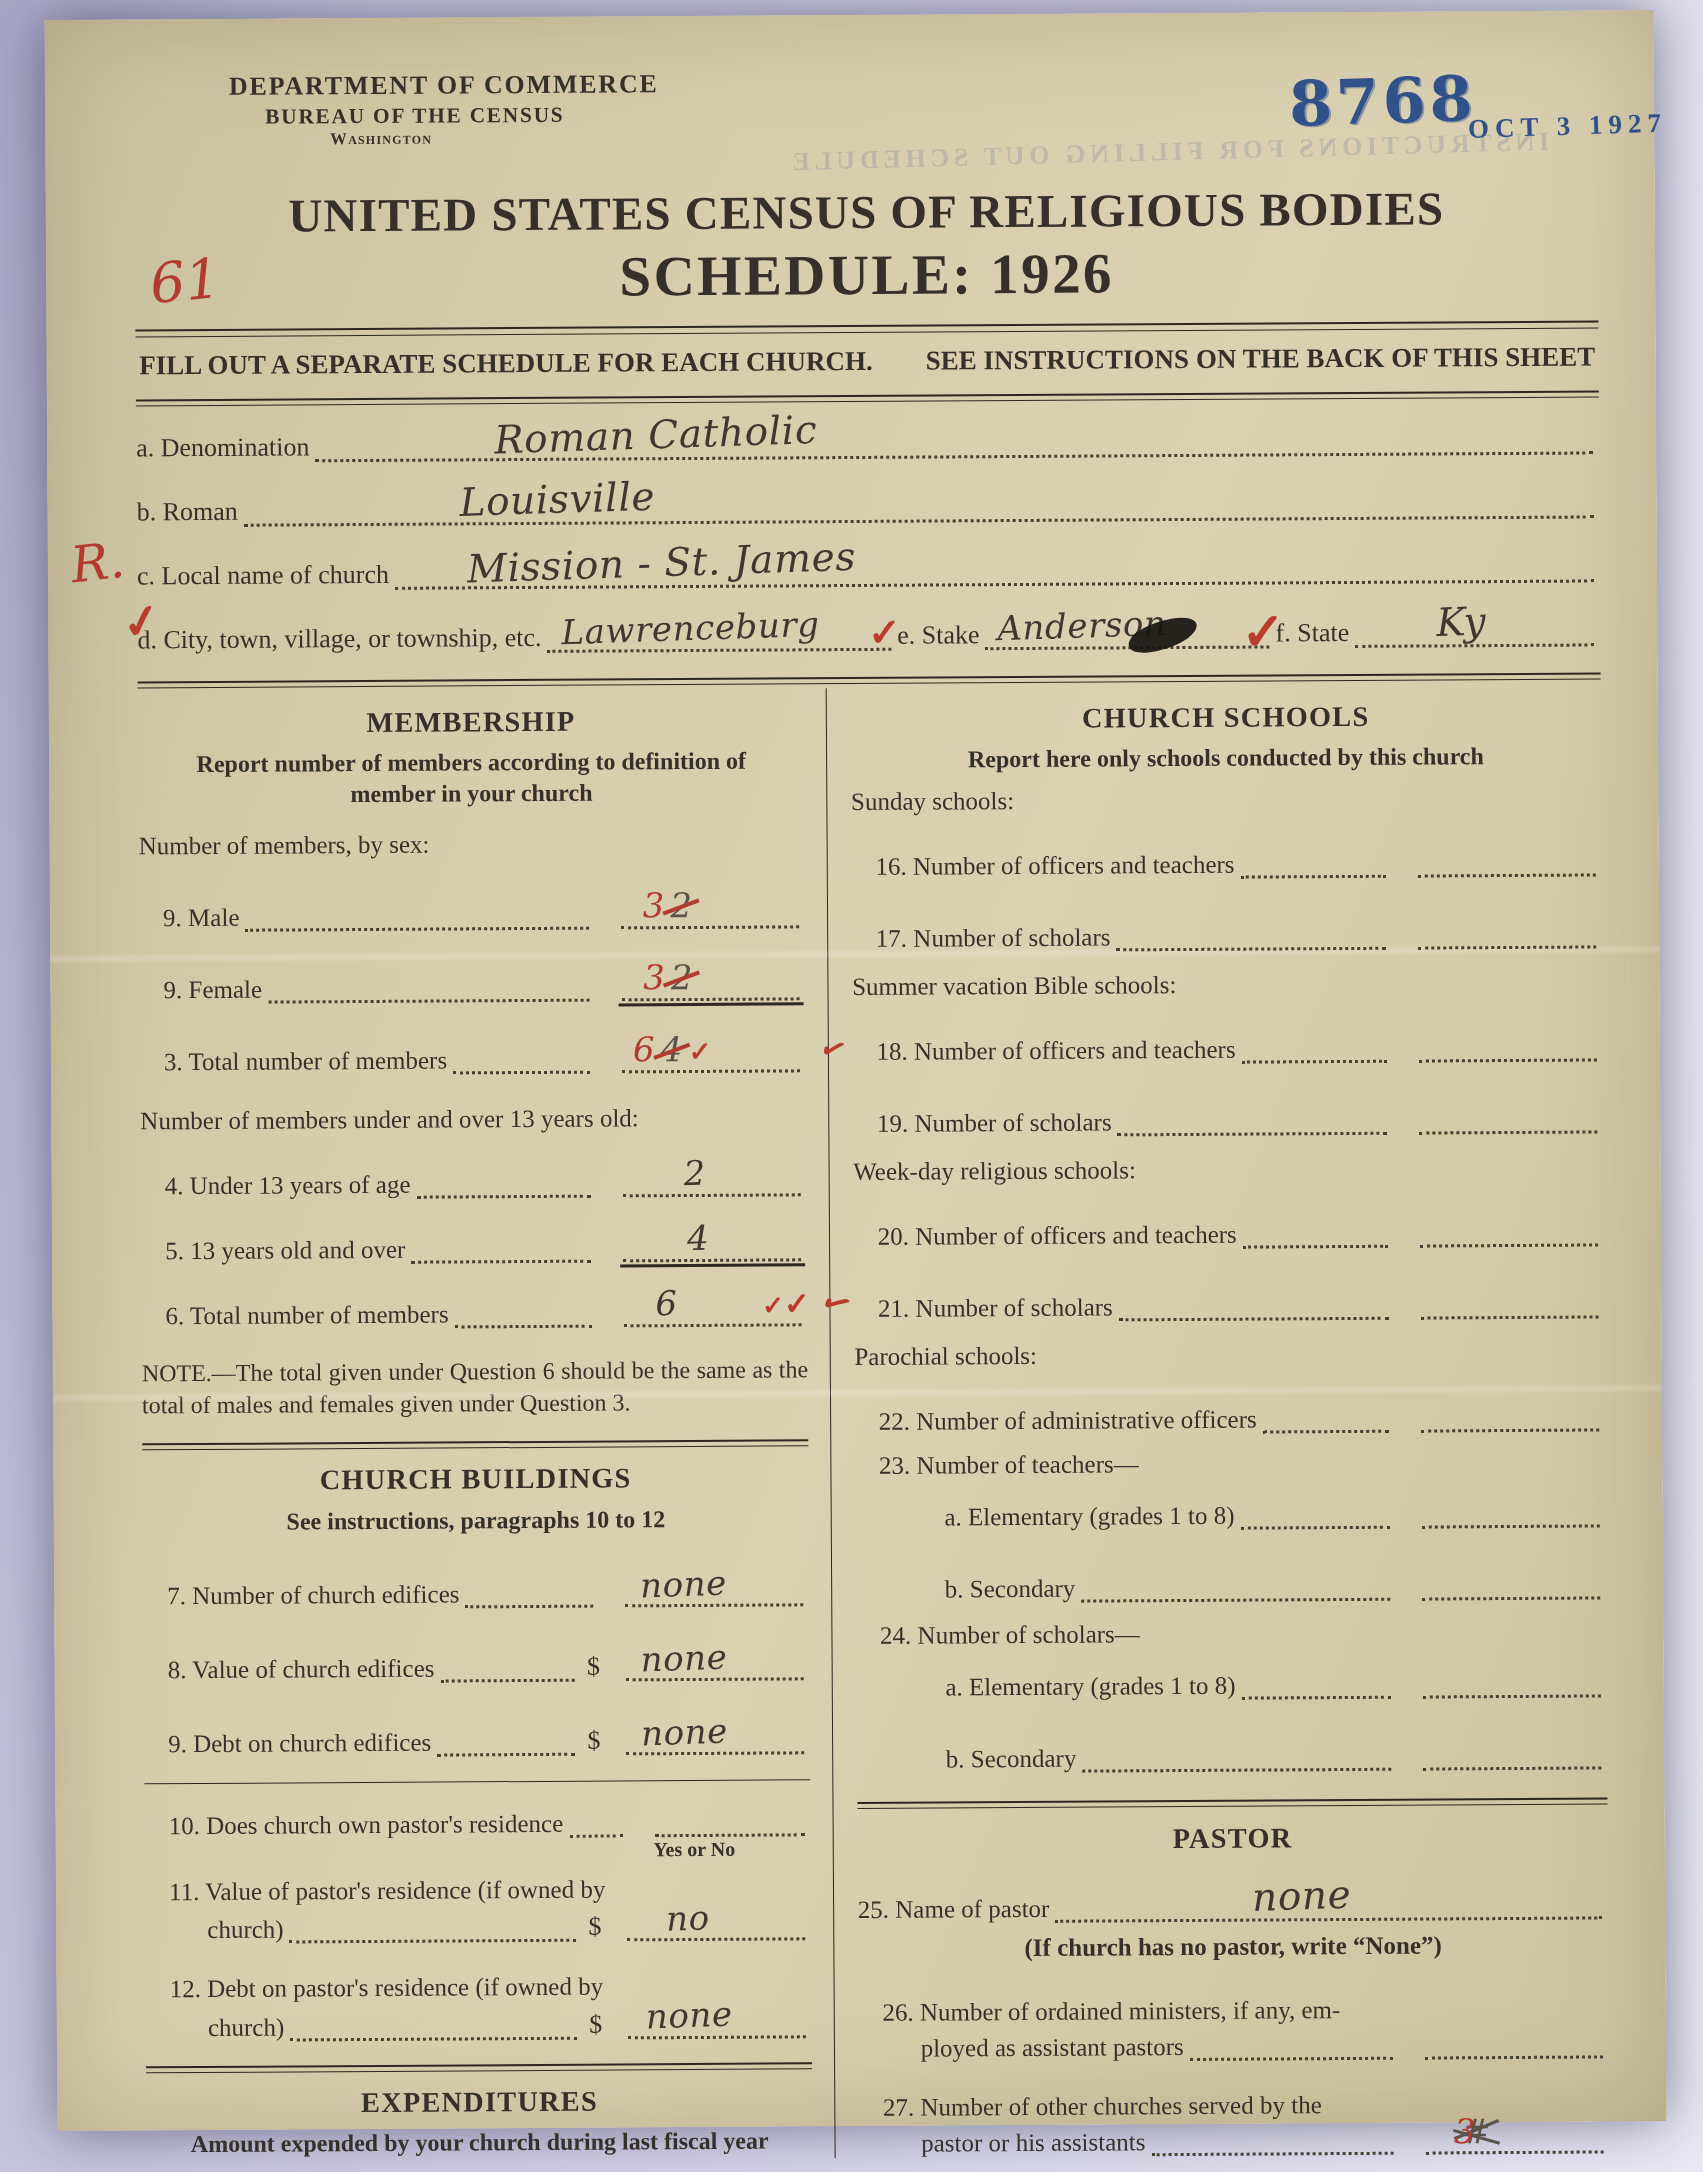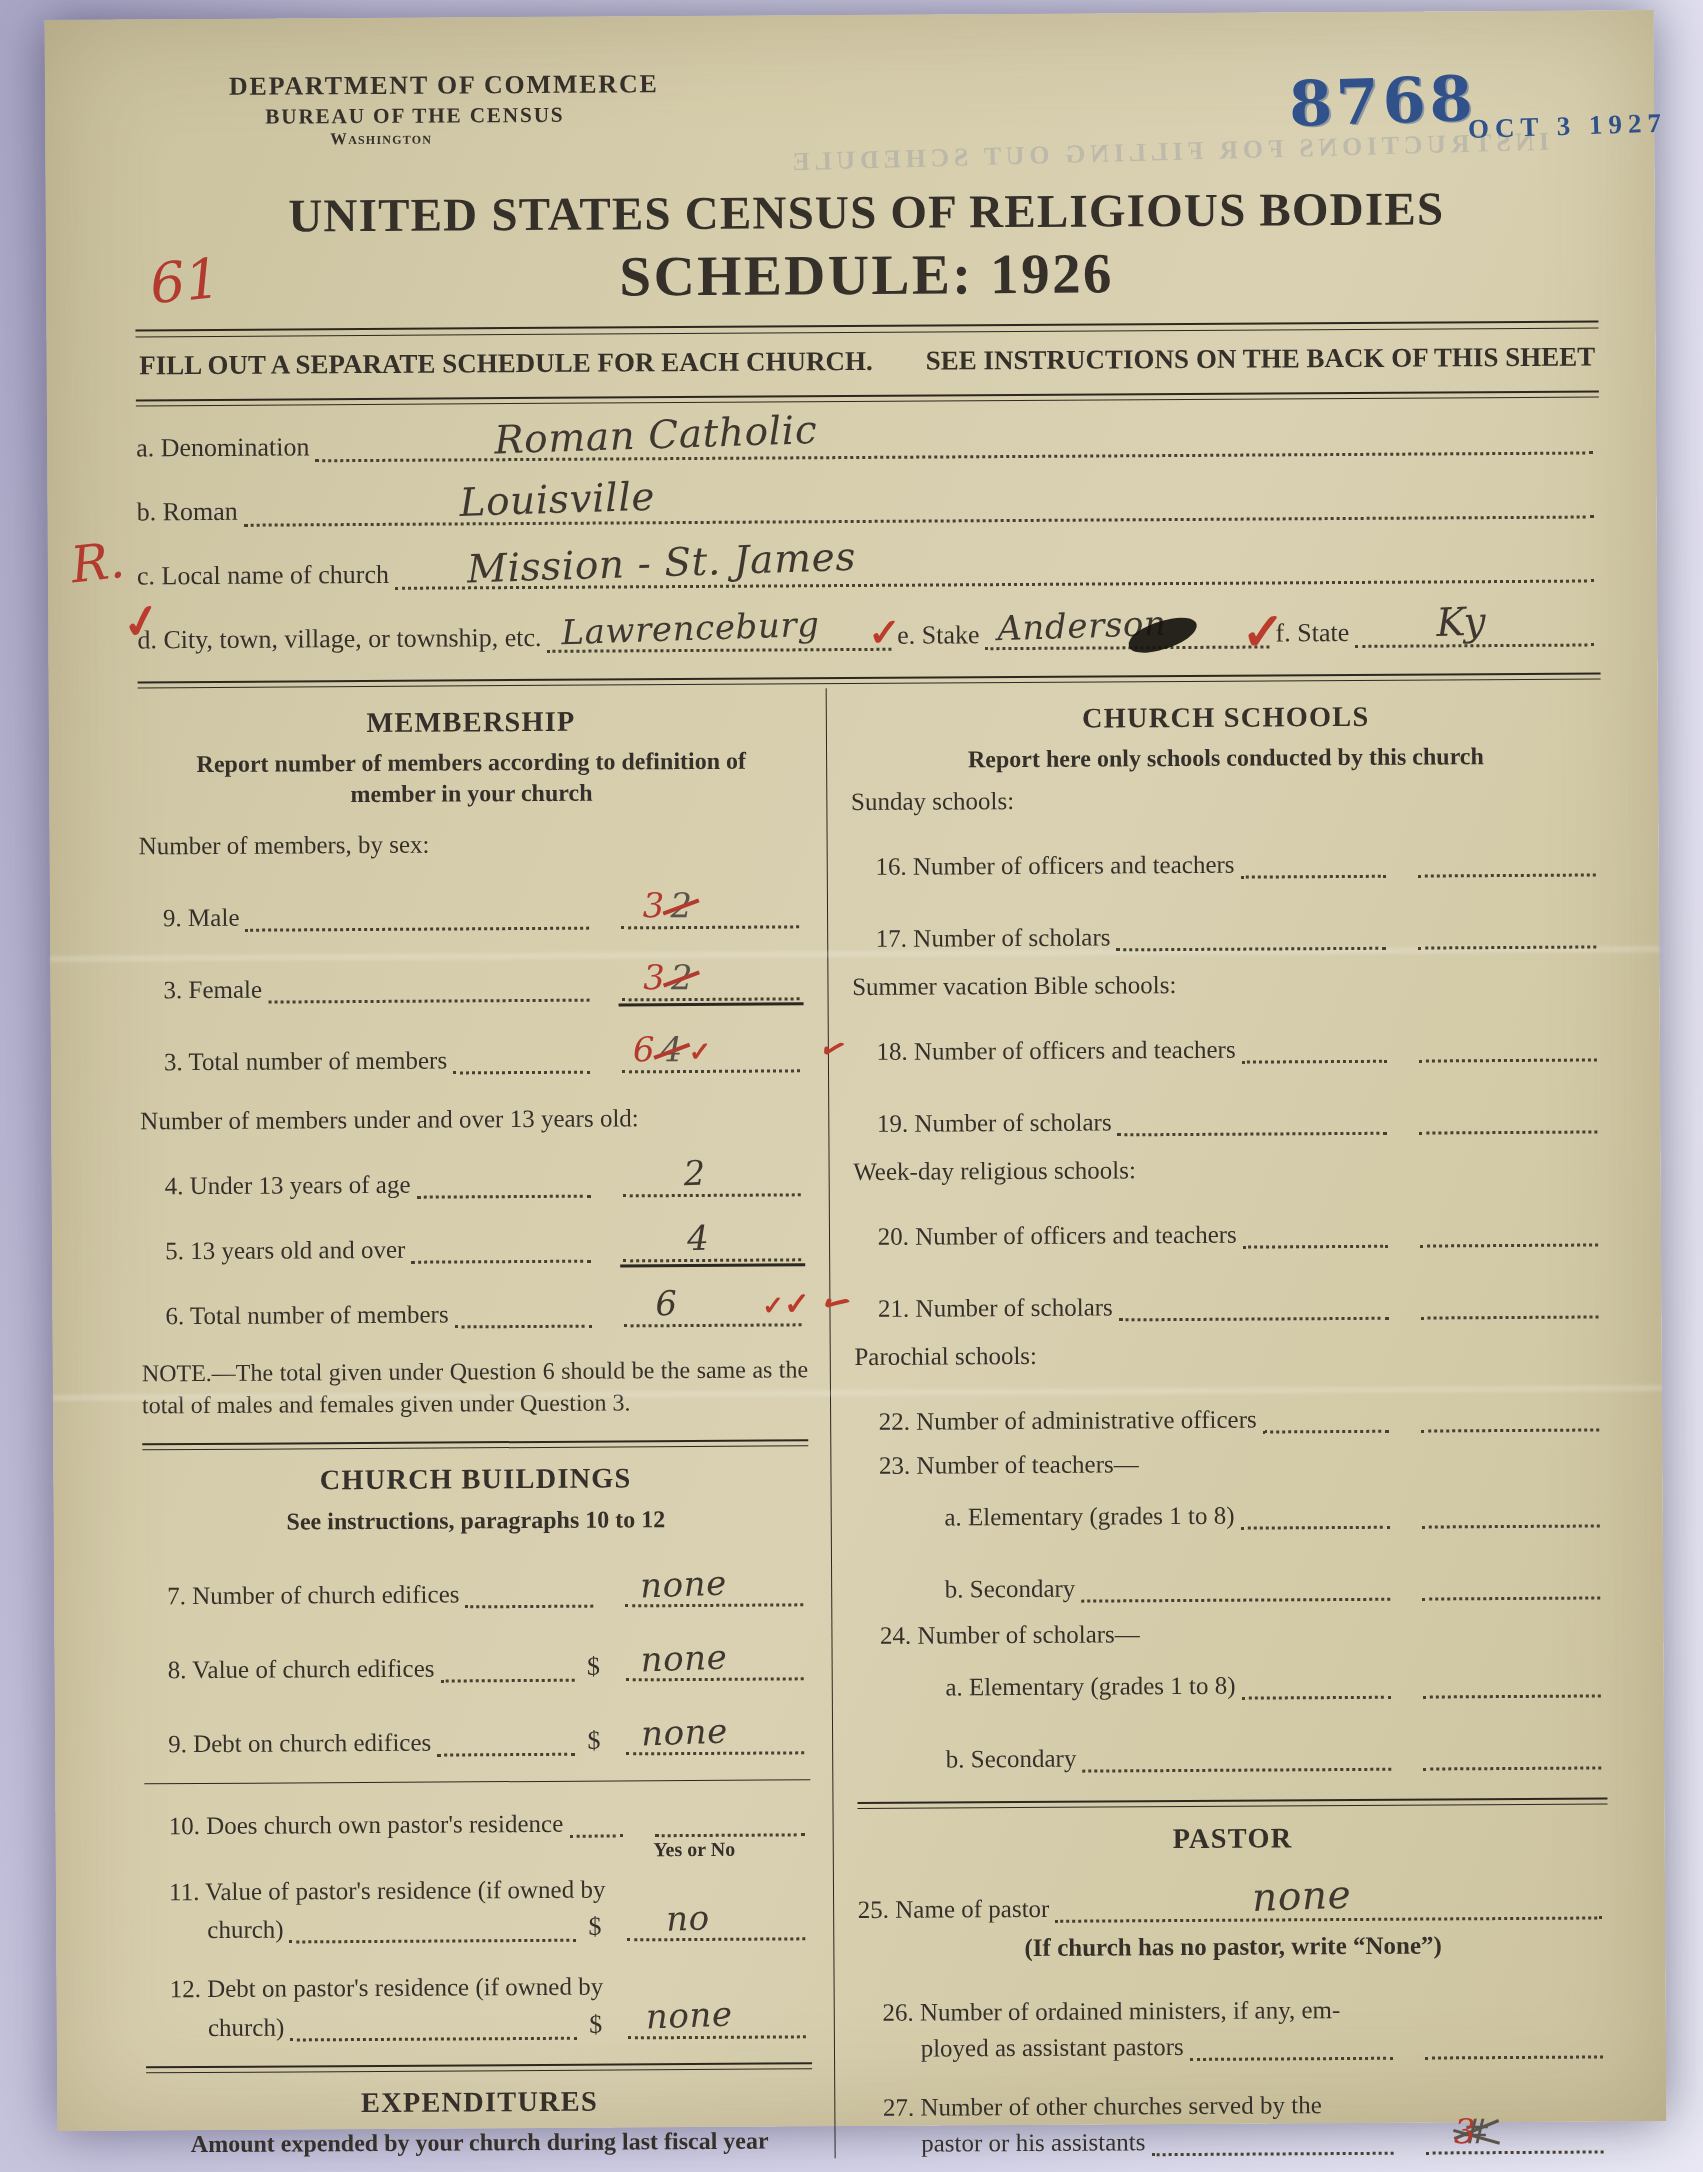--- a/index.html
+++ b/index.html
@@ -160,21 +160,21 @@
         <span class="lead"></span>
         <span class="lead lead2">
           <span class="ans" style="left:12%">
             <span class="hand-red num">3</span>
             <span class="pencil num struck">2</span>
           </span>
         </span>
       </div>
 
       <div class="q q2x">
-        <span>3. Female</span>
+        <span>9. Female</span>
         <span class="lead"></span>
         <span class="lead lead2">
           <span class="ans" style="left:12%">
             <span class="hand-red num">3</span>
             <span class="pencil num struck">2</span>
           </span>
           <span class="sumline"></span>
         </span>
       </div>
 

